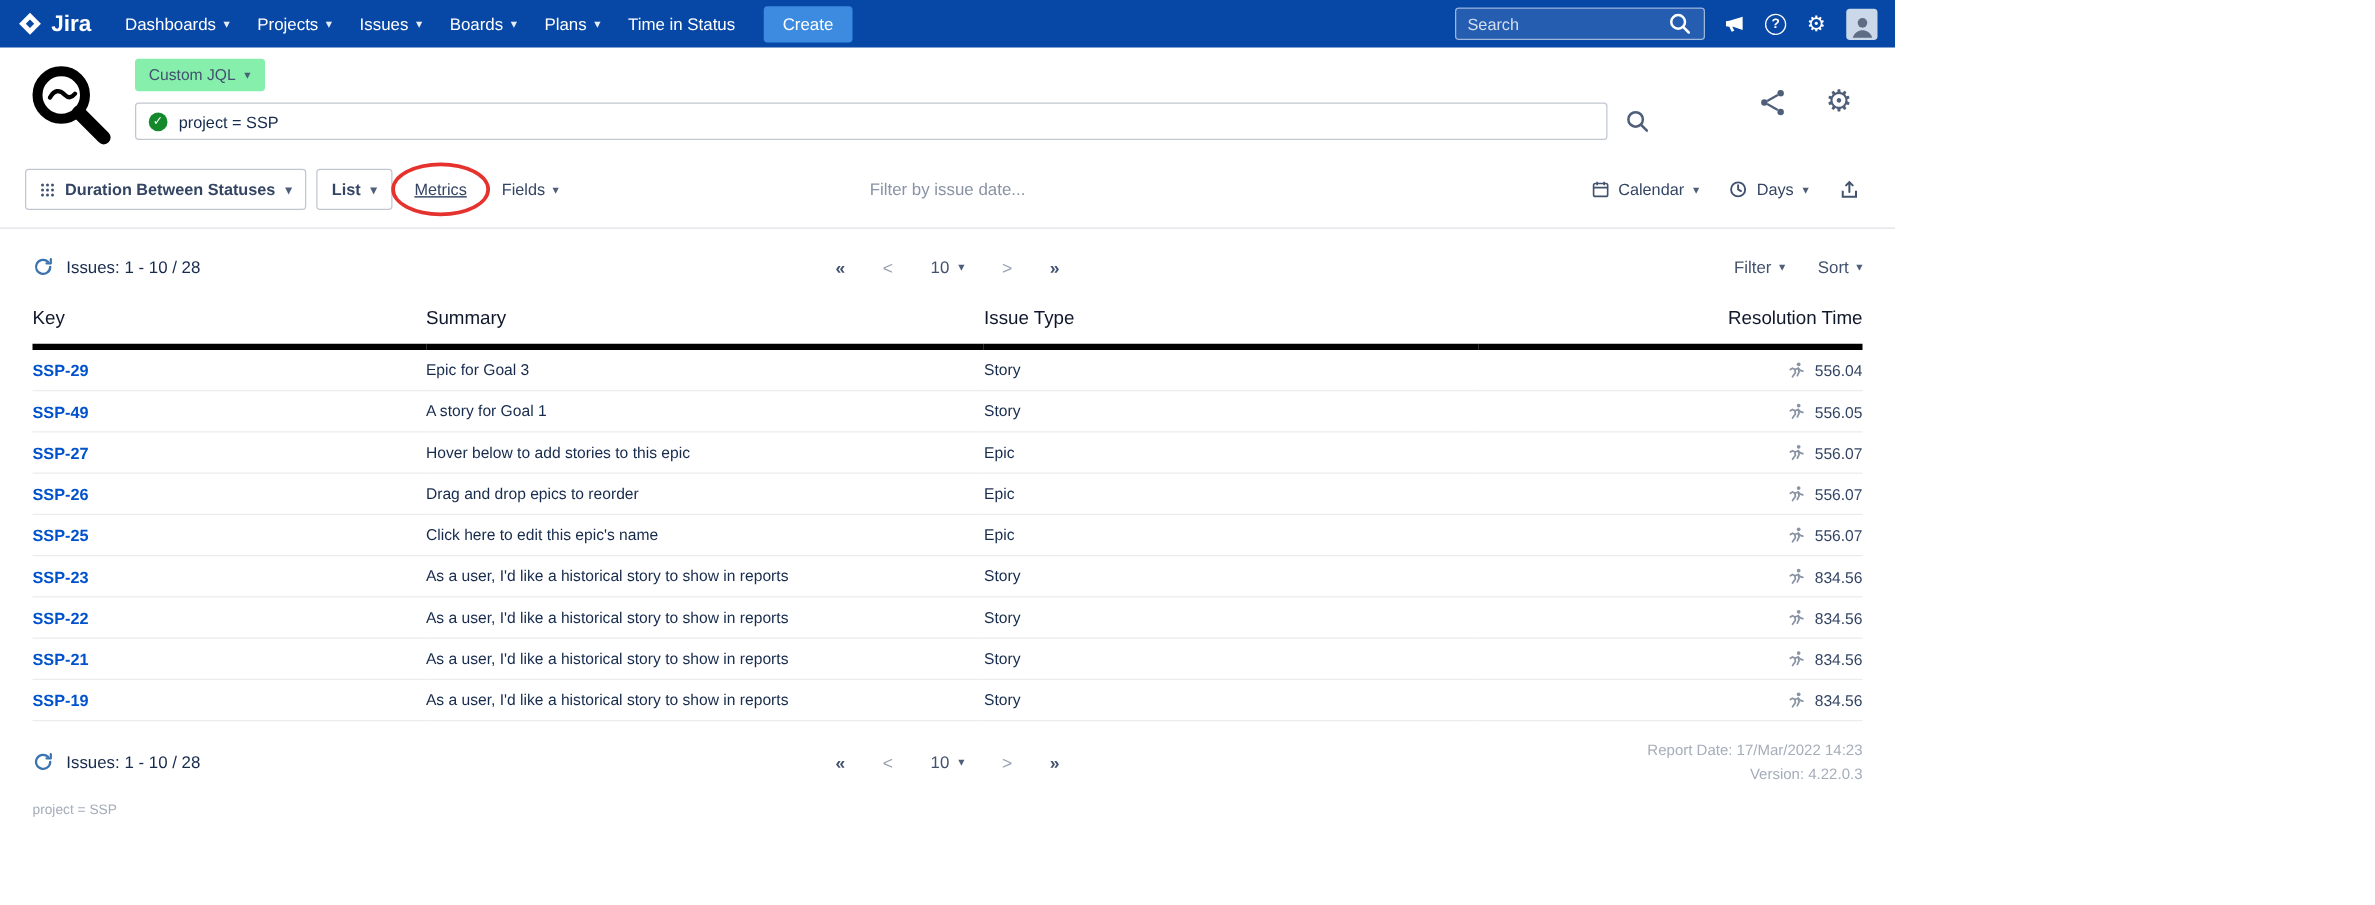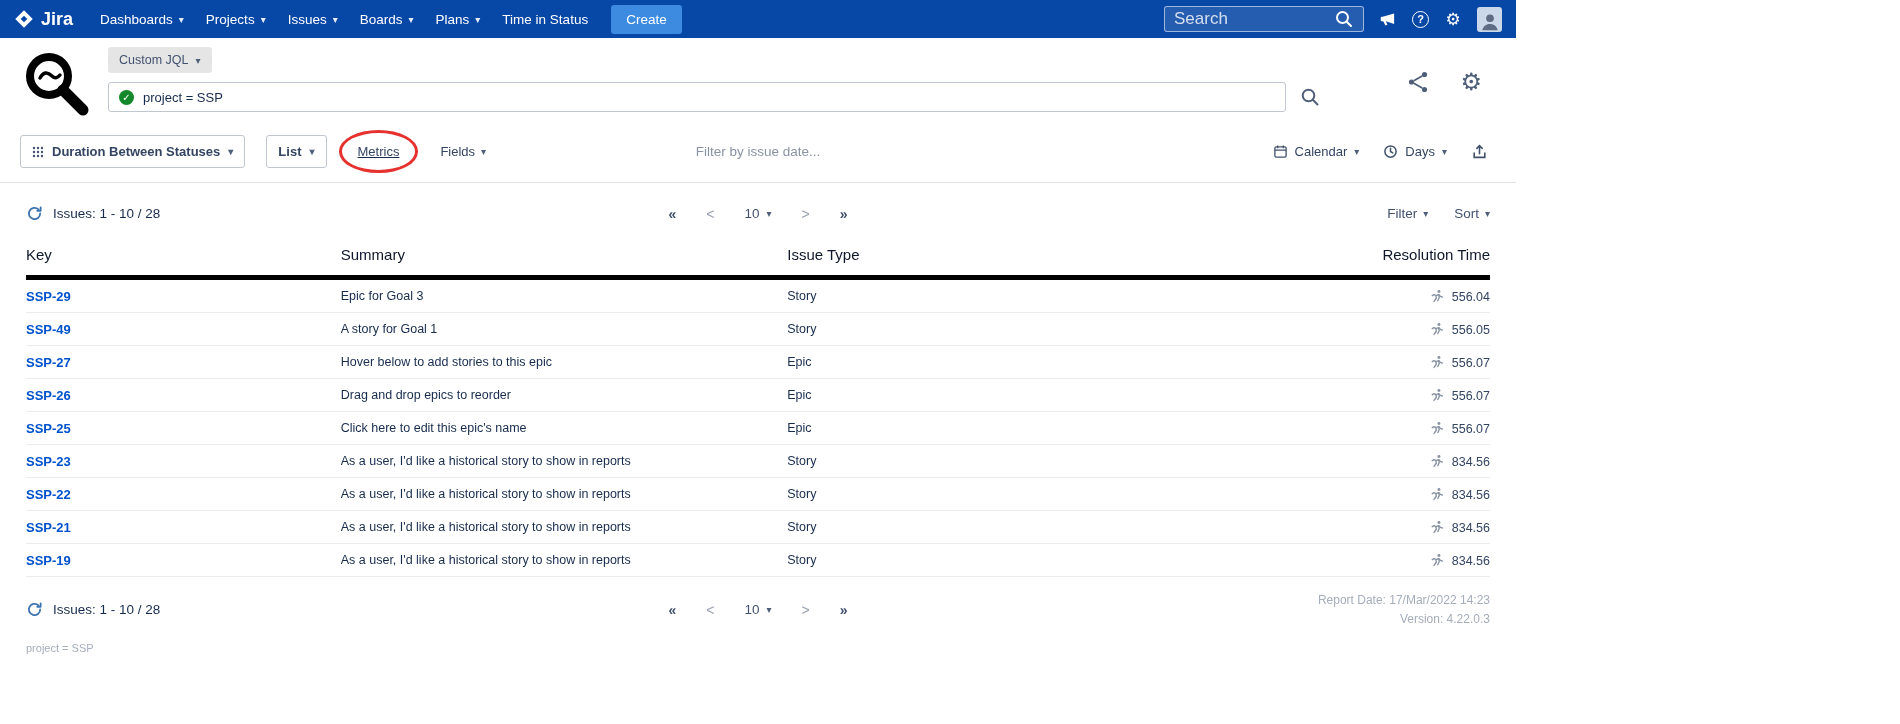--- a/index.html
+++ b/index.html
@@ -28,62 +28,62 @@
     font-family: "Liberation Sans", sans-serif;
   }
   .topnav-right { margin-left: auto; display: flex; align-items: center; gap: 14px; }
   .searchbox {
     display: flex; align-items: center; gap: 6px;
     background: rgba(255,255,255,0.12); border: 1px solid rgba(255,255,255,0.55);
     border-radius: 3px; height: 26px; width: 200px; padding: 0 9px;
   }
   .searchbox input {
     background: transparent; border: none; outline: none; color: #fff;
-    font-size: 17px; flex: 1; min-width: 0; font-family: "Liberation Sans", sans-serif;
+    font-size: 13px; flex: 1; min-width: 0; font-family: "Liberation Sans", sans-serif;
   }
   .searchbox input::placeholder { color: rgba(255,255,255,0.8); }
   .hicon { width: 20px; height: 20px; display: flex; align-items: center; justify-content: center; cursor: pointer; }
   .help-icon {
     width: 17px; height: 17px; border: 1.5px solid #fff; border-radius: 50%;
     font-size: 11px; font-weight: bold; display: flex; align-items: center; justify-content: center; cursor: pointer;
   }
   .gear-glyph { font-size: 17px; line-height: 1; cursor: pointer; }
   .avatar {
     width: 25px; height: 25px; border-radius: 3px; background: #CBD8EA;
     display: flex; align-items: flex-end; justify-content: center; overflow: hidden; cursor: pointer;
   }
 
   
   .query-area { display: flex; padding: 9px 24px 10px 20px; position: relative; }
   .big-logo { width: 72px; height: 72px; margin-right: 16px; flex: 0 0 auto; }
   .query-col { flex: 1; padding-right: 172px; }
   .mode-chip {
     display: inline-flex; align-items: center; gap: 7px;
-    background: #e5e5e5; border: none; border-radius: 3px;
+    background: #86efac; border: none; border-radius: 3px;
     padding: 6px 11px; font-size: 12.5px; color: #42526E; cursor: pointer;
     margin-bottom: 9px; font-family: "Liberation Sans", sans-serif;
   }
   .jql-row { display: flex; align-items: center; gap: 14px; }
   .jql-input {
     flex: 1; height: 30px; border: 1px solid #C1C7D0; border-radius: 3px;
     display: flex; align-items: center; gap: 9px; padding: 0 10px;
     font-size: 13px; color: #172B4D; background: #fff; cursor: text;
   }
   .valid-dot {
     width: 15px; height: 15px; border-radius: 50%; background: #14892C; color: #fff;
     font-size: 10px; display: flex; align-items: center; justify-content: center; flex: 0 0 auto;
   }
   .run-search { width: 20px; height: 20px; cursor: pointer; flex: 0 0 auto; }
   .top-actions { position: absolute; right: 34px; top: 32px; display: flex; gap: 30px; align-items: center; }
   .top-actions .aicon { width: 24px; height: 24px; cursor: pointer; }
   .gear-glyph-big { font-size: 24px; color: #505F79; line-height: 1; cursor: pointer; }
 
   
   .toolbar {
-    display: flex; align-items: center; gap: 21px;
+    display: flex; align-items: center; gap: 8px;
     padding: 6px 28px 14px 20px; border-bottom: 1px solid #DFE1E6; position: relative;
   }
   .tb-btn {
     display: inline-flex; align-items: center; gap: 8px;
     border: 1px solid #C1C7D0; border-radius: 3px; background: #fff;
     padding: 8px 11px; font-size: 13px; font-weight: bold; color: #344563;
     cursor: pointer; font-family: "Liberation Sans", sans-serif; white-space: nowrap;
   }
   .tb-plain {
     display: inline-flex; align-items: center; gap: 6px;

